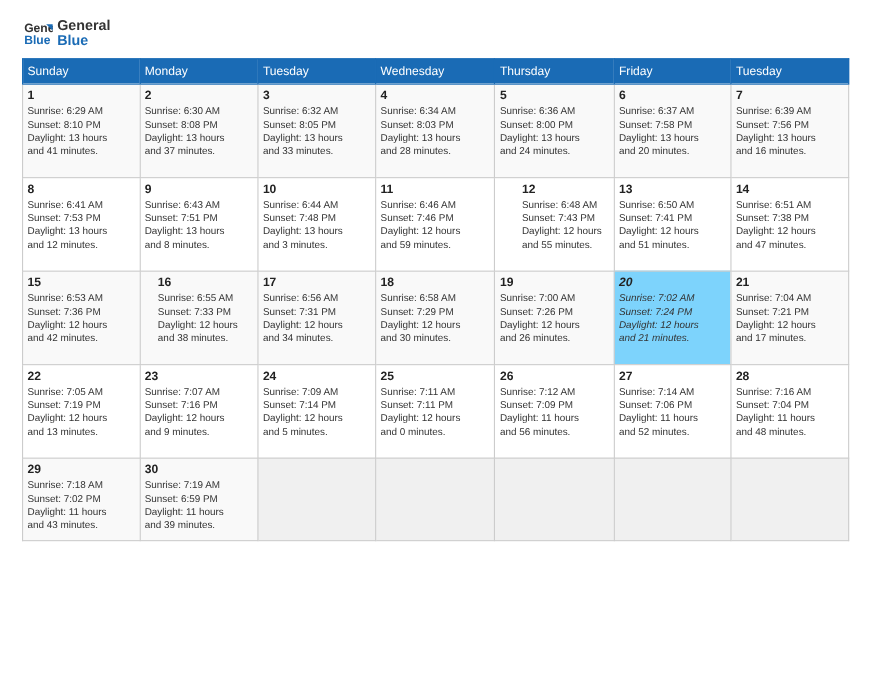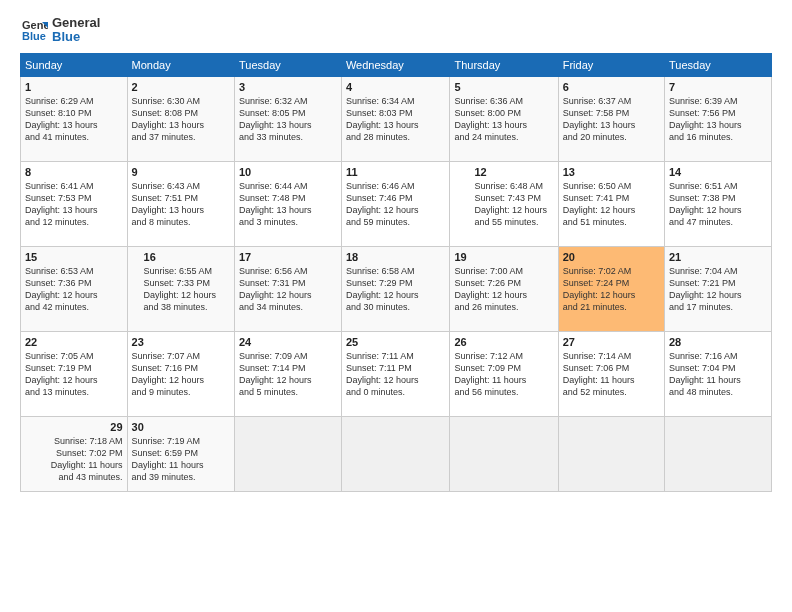--- a/index.html
+++ b/index.html
@@ -200,21 +200,21 @@
             <div class="day-content">Sunrise: 6:56 AM<br>Sunset: 7:31 PM<br>Daylight: 12 hours<br>and 34 minutes.</div>
           </td>
           <td style="background: rgb(249, 249, 249);">
             <span class="day-num">18</span>
             <div class="day-content">Sunrise: 6:58 AM<br>Sunset: 7:29 PM<br>Daylight: 12 hours<br>and 30 minutes.</div>
           </td>
           <td style="background: rgb(249, 249, 249);">
             <span class="day-num">19</span>
             <div class="day-content">Sunrise: 7:00 AM<br>Sunset: 7:26 PM<br>Daylight: 12 hours<br>and 26 minutes.</div>
           </td>
-          <td style="background: #fdba74;">
+          <td style="background: #7dd3fc; font-style: italic;">
             <span class="day-num">20</span>
             <div class="day-content">Sunrise: 7:02 AM<br>Sunset: 7:24 PM<br>Daylight: 12 hours<br>and 21 minutes.</div>
           </td>
           <td style="background: rgb(249, 249, 249);">
             <span class="day-num">21</span>
             <div class="day-content">Sunrise: 7:04 AM<br>Sunset: 7:21 PM<br>Daylight: 12 hours<br>and 17 minutes.</div>
           </td>
         </tr>
         <tr>
           <td style="background: rgb(255, 255, 255);">
@@ -240,21 +240,21 @@
           <td style="background: rgb(255, 255, 255);">
             <span class="day-num">27</span>
             <div class="day-content">Sunrise: 7:14 AM<br>Sunset: 7:06 PM<br>Daylight: 11 hours<br>and 52 minutes.</div>
           </td>
           <td style="background: rgb(255, 255, 255);">
             <span class="day-num">28</span>
             <div class="day-content">Sunrise: 7:16 AM<br>Sunset: 7:04 PM<br>Daylight: 11 hours<br>and 48 minutes.</div>
           </td>
         </tr>
         <tr class="last-row">
-          <td style="background: rgb(249, 249, 249); text-align: right;">
+          <td style="background: rgb(249, 249, 249);">
             <span class="day-num">29</span>
             <div class="day-content">Sunrise: 7:18 AM<br>Sunset: 7:02 PM<br>Daylight: 11 hours<br>and 43 minutes.</div>
           </td>
           <td style="background: rgb(249, 249, 249);">
             <span class="day-num">30</span>
             <div class="day-content">Sunrise: 7:19 AM<br>Sunset: 6:59 PM<br>Daylight: 11 hours<br>and 39 minutes.</div>
           </td>
           <td class="empty-cell"></td>
           <td class="empty-cell"></td>
           <td class="empty-cell"></td>

